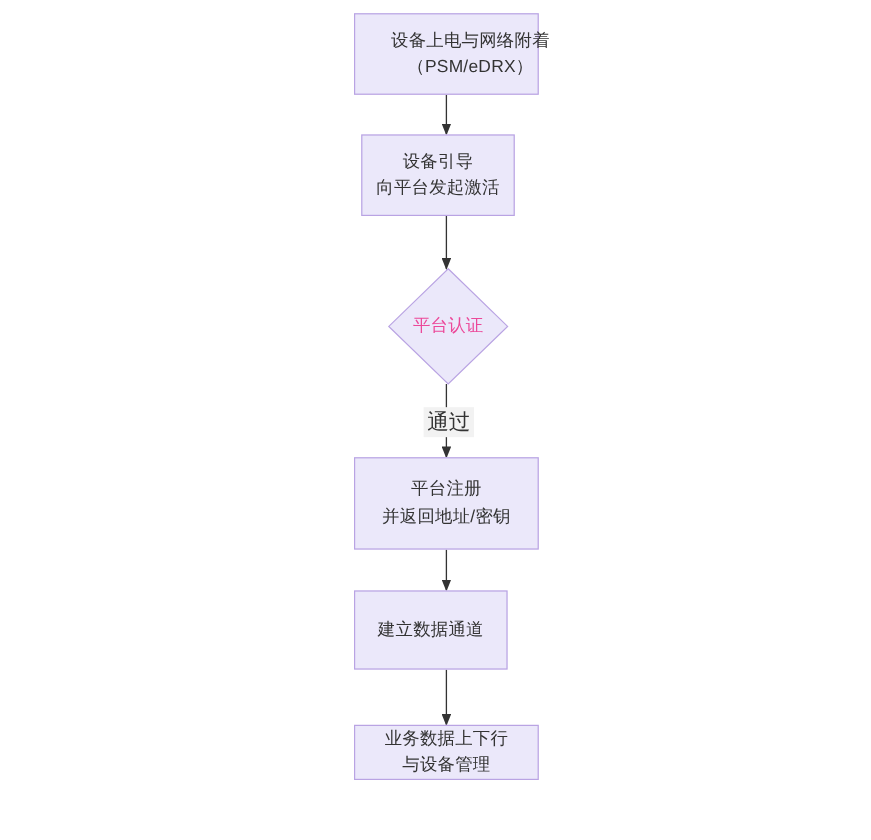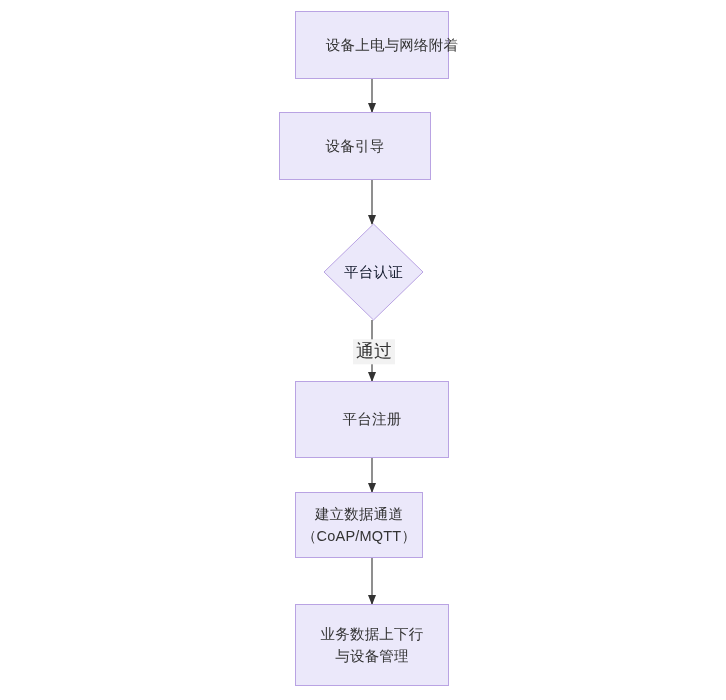--- a/index.html
+++ b/index.html
@@ -46,21 +46,21 @@
   }
   .diamond-label {
     position: absolute;
     left: 0;
     top: 0;
     width: 100%;
     height: 100%;
     display: flex;
     align-items: center;
     justify-content: center;
-    color: #0f172a;
+    color: #ec4899;
     font-size: 14.5px;
     line-height: 1.55;
     text-align: center;
     letter-spacing: 0.2px;
   }
   .edge-label {
     position: absolute;
     background: #f2f2f2;
     color: #333333;
     font-size: 18px;
@@ -87,36 +87,38 @@
       <line x1="372" y1="558" x2="372" y2="604" stroke="#333333" stroke-width="1.1" marker-end="url(#arrowhead)"></line>
     </g>
   <g id="diamond-layer">
       <polygon points="373.5,224 423,272 373.5,320 324,272" fill="#ebe8fa" stroke="#b9a3e3" stroke-width="1"></polygon>
     </g>
 </svg>
 
 <div id="node-layer">
     <div class="node-box" style="left: 295px; top: 11px; width: 154px; height: 68px; padding-left: 40px;">
       <span class="node-line">设备上电与网络附着</span>
+      <span class="node-line">（PSM/eDRX）</span>
     </div>
-    <div class="node-box" style="left: 279px; top: 112px; width: 152px; height: 68px; text-align: center;">
+    <div class="node-box" style="left: 301px; top: 112px; width: 128px; height: 68px; text-align: center;">
       <span class="node-line">设备引导</span>
+      <span class="node-line">向平台发起激活</span>
     </div>
     <div class="diamond-wrap" style="left: 324px; top: 224px; width: 99px; height: 96px;">
       <div class="diamond-label">
         <span class="node-line">平台认证</span>
       </div>
     </div>
     <div class="node-box" style="left: 295px; top: 381px; width: 154px; height: 77px;">
       <span class="node-line">平台注册</span>
+      <span class="node-line">并返回地址/密钥</span>
     </div>
     <div class="node-box" style="left: 295px; top: 492px; width: 128px; height: 66px;">
       <span class="node-line">建立数据通道</span>
-      <span class="node-line">（CoAP/MQTT）</span>
     </div>
-    <div class="node-box" style="left: 295px; top: 604px; width: 154px; height: 82px;">
+    <div class="node-box" style="left: 295px; top: 604px; width: 154px; height: 46px;">
       <span class="node-line">业务数据上下行</span>
       <span class="node-line">与设备管理</span>
     </div>
   </div>
 <div id="edge-label-layer">
     <div class="edge-label" style="left: 374px; top: 352px;">通过</div>
   </div>
 
 </body></html>

